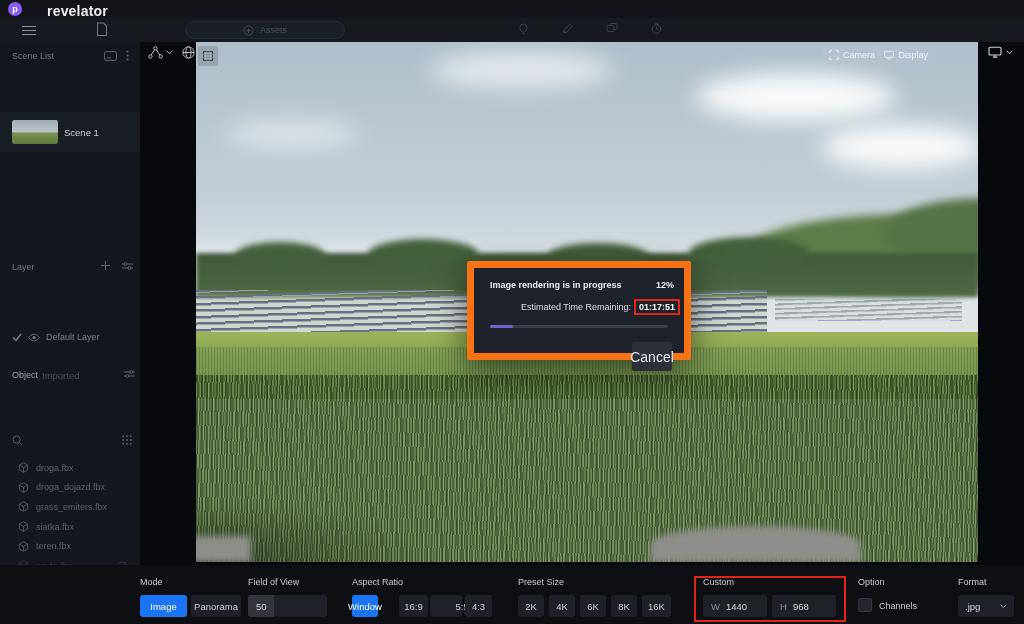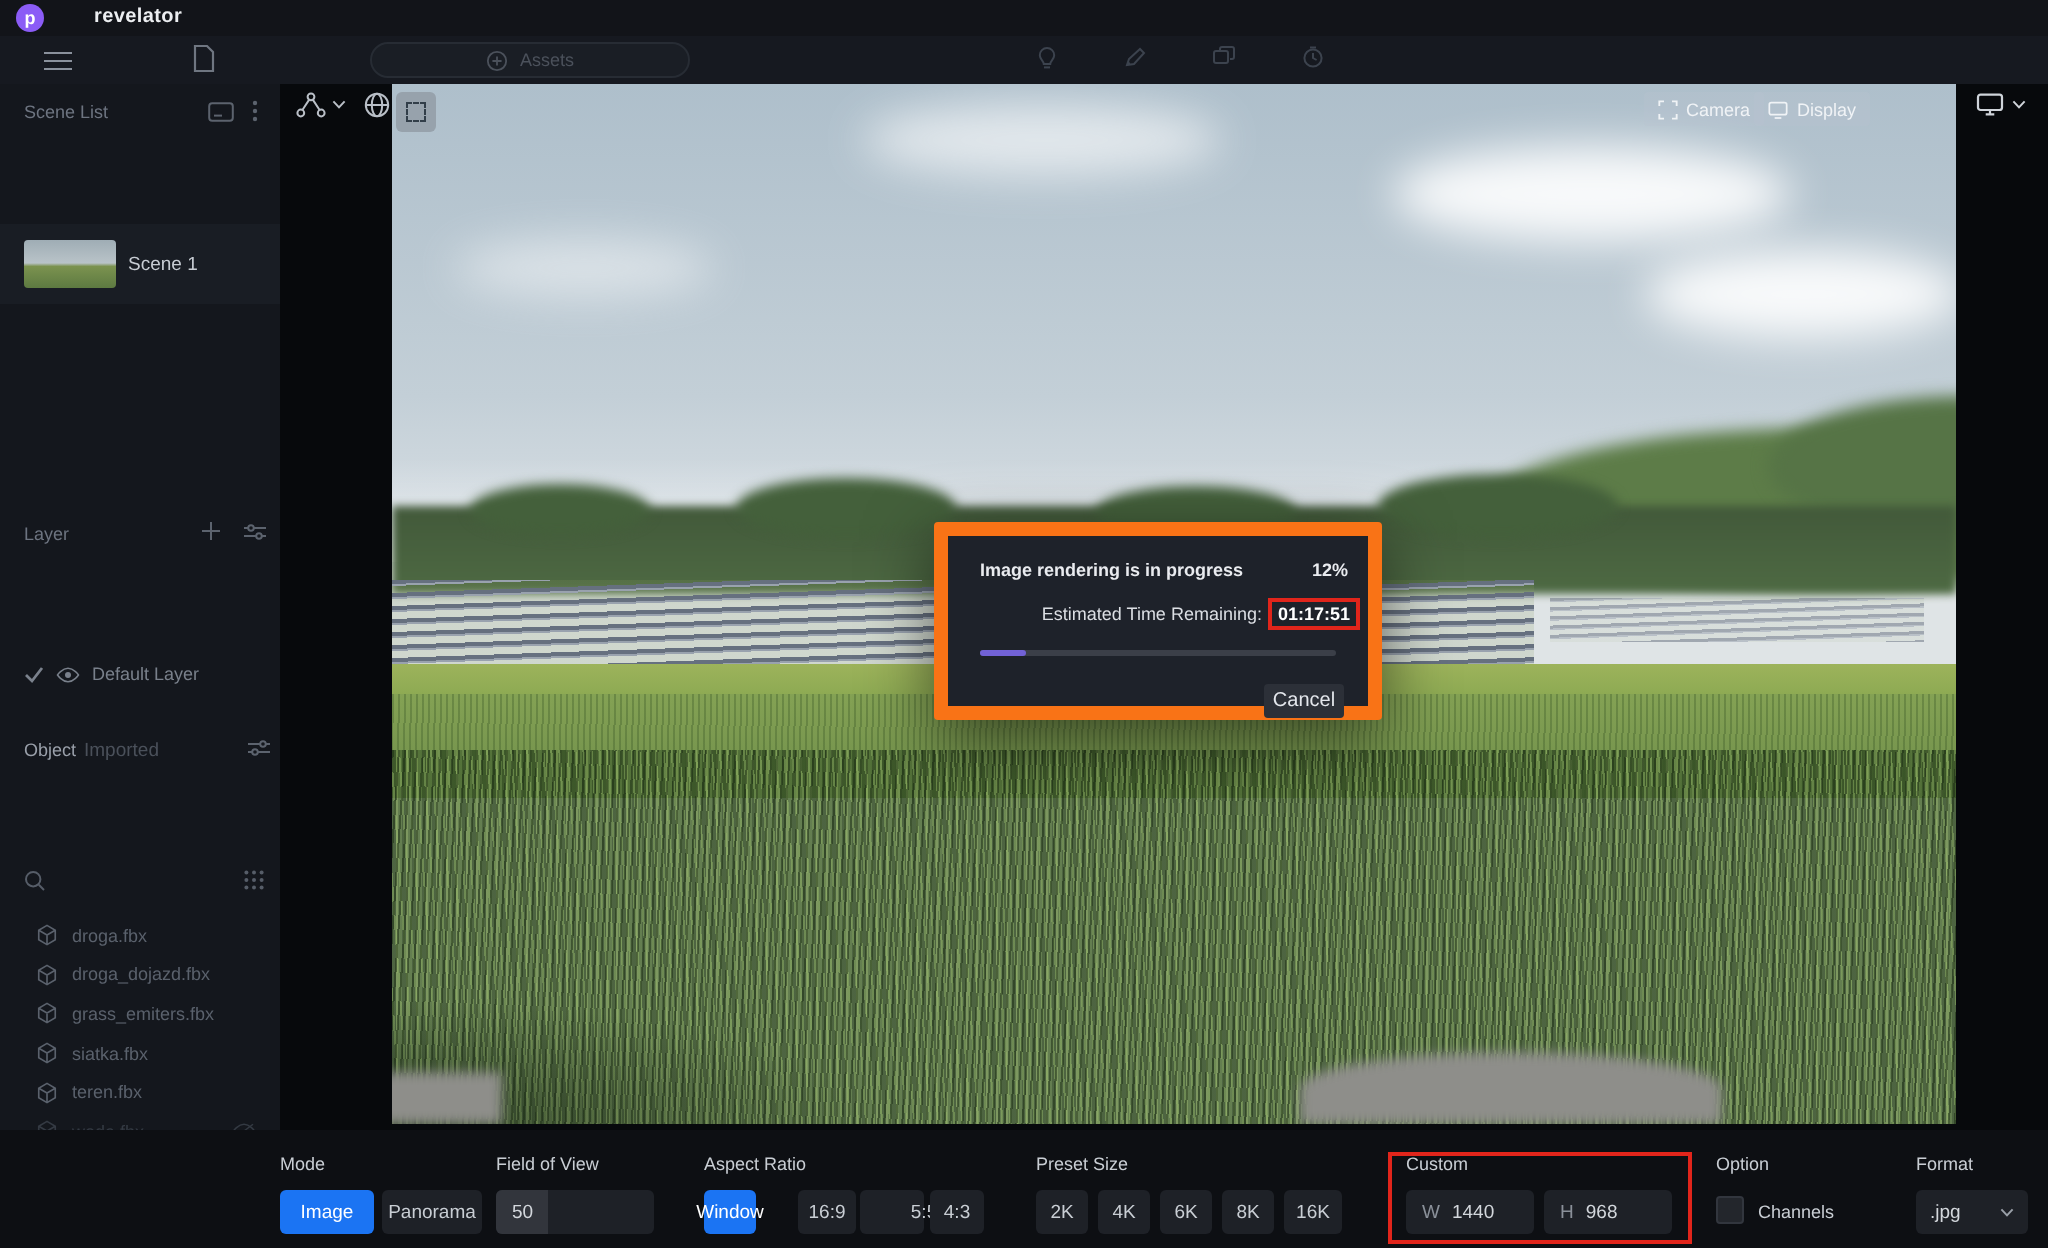--- a/index.html
+++ b/index.html
@@ -4,21 +4,21 @@
 <style>
   * { margin:0; padding:0; box-sizing:border-box; }
   html,body { background:#000; }
   body { font-family:"Liberation Sans", sans-serif; }
   #app { position:relative; width:1024px; height:624px; background:#07090c; overflow:hidden; }
   svg { display:block; }
 
   
   .topbar { position:absolute; left:0; top:0; width:1024px; height:18px; background:#121419; display:flex; align-items:center; }
   .logo { position:absolute; left:8px; top:2px; width:14px; height:14px; border-radius:50%; background:var(--logo,#8b5cf6); color:#fff; font-size:9px; font-weight:bold; display:flex; align-items:center; justify-content:center; }
-  .brand { position:absolute; left:27px; top:3px; font-size:10px; font-weight:bold; color:#eceef1; letter-spacing:.2px;padding-left:20px; }
+  .brand { position:absolute; left:27px; top:3px; font-size:14px; font-weight:bold; color:#eceef1; letter-spacing:.2px;padding-left:20px; }
   .stats { position:absolute; left:397px; top:0; height:18px; display:flex; align-items:center; gap:13px; font-size:8.5px; color:#7e858f; }
 
   
   .toolbar { position:absolute; left:0; top:18px; width:1024px; height:24px; background:#161920; }
   .hamburger { position:absolute; left:22px; top:26px; width:14px; height:9px; display:flex; flex-direction:column; justify-content:space-between; cursor:pointer; }
   .hamburger i { display:block; height:1.4px; background:#8a919c; }
   .doc-btn { position:absolute; left:96px; top:22px; color:#6f7681; }
   .assets-pill { position:absolute; left:185px; top:21px; width:160px; height:18px; border:1px solid #272c34; background:#1a1e25; border-radius:9px; display:flex; align-items:center; justify-content:center; gap:6px; color:#4b515b; font-size:9px; }
   .mid-icons { position:absolute; left:518px; top:23px; display:flex; gap:33px; color:#3c434e; }
 
@@ -68,21 +68,21 @@
   .vp-tools { position:absolute; left:148px; top:46px; display:flex; align-items:center; gap:9px; color:#b9bfc7; }
   .screen-pick { position:absolute; left:988px; top:46px; display:flex; align-items:center; gap:4px; color:#cfd4da; cursor:pointer; }
 
   
   .modal { position:absolute; left:467px; top:261px; width:224px; height:99px; background:#1e222a; border:7px solid #f97316; border-radius:2px; box-shadow:0 10px 34px rgba(0,0,0,.55); z-index:20; }
   .m-row1 { position:absolute; left:16px; right:10px; top:12px; display:flex; justify-content:space-between; font-size:9px; font-weight:bold; color:#e9ebef; }
   .m-row2 { position:absolute; right:4px; top:31px; display:flex; align-items:center; font-size:9px; color:#dcdfe4; }
   .eta-box { border:2.5px solid var(--red,#e1251b); padding:1px 3px; margin-left:3px; font-weight:bold; color:#fff; }
   .m-track { position:absolute; left:16px; right:16px; top:57px; height:3px; background:#3b3f48; border-radius:2px; }
   .m-fill { height:100%; width:13%; background:var(--purple,#7262d6); border-radius:2px; }
-  .m-cancel { position:absolute; right:12px; top:74px; width:40px; height:17px; background:#2c3038; border-radius:2px; font-size:10px; color:#e4e7ec; display:flex; align-items:center; justify-content:center; cursor:pointer; }
+  .m-cancel { position:absolute; right:12px; top:74px; width:40px; height:29px; background:#2c3038; border-radius:2px; font-size:14px; color:#e4e7ec; display:flex; align-items:center; justify-content:center; cursor:pointer; }
 
   
   .bottombar { position:absolute; left:0; top:565px; width:1024px; height:59px; background:#0d0f13; }
   .b-label { position:absolute; top:12px; font-size:9px; color:#c9ced4;text-align:right; }
   .b-btn { position:absolute; top:30px; height:22px; border-radius:3px; background:#1e2127; color:#c9ced4; font-size:9.5px; display:flex; align-items:center; justify-content:center; cursor:pointer; }
   .b-btn.sel { background:var(--blue,#1b74f3); color:#fff; }
   .b-input { position:absolute; top:30px; height:22px; border-radius:3px; background:#1e2127; color:#d3d7dc; font-size:9.5px; display:flex; align-items:center; }
   .fov-seg { height:22px; width:26px; background:#32353c; border-radius:3px 0 0 3px; display:flex; align-items:center; padding-left:8px; }
   .wh-prefix { color:#8a9099; margin:0 6px 0 8px; }
   .chk { position:absolute; top:33px; width:14px; height:14px; background:#23262c; border:1px solid #32363e; border-radius:2px; cursor:pointer; }

